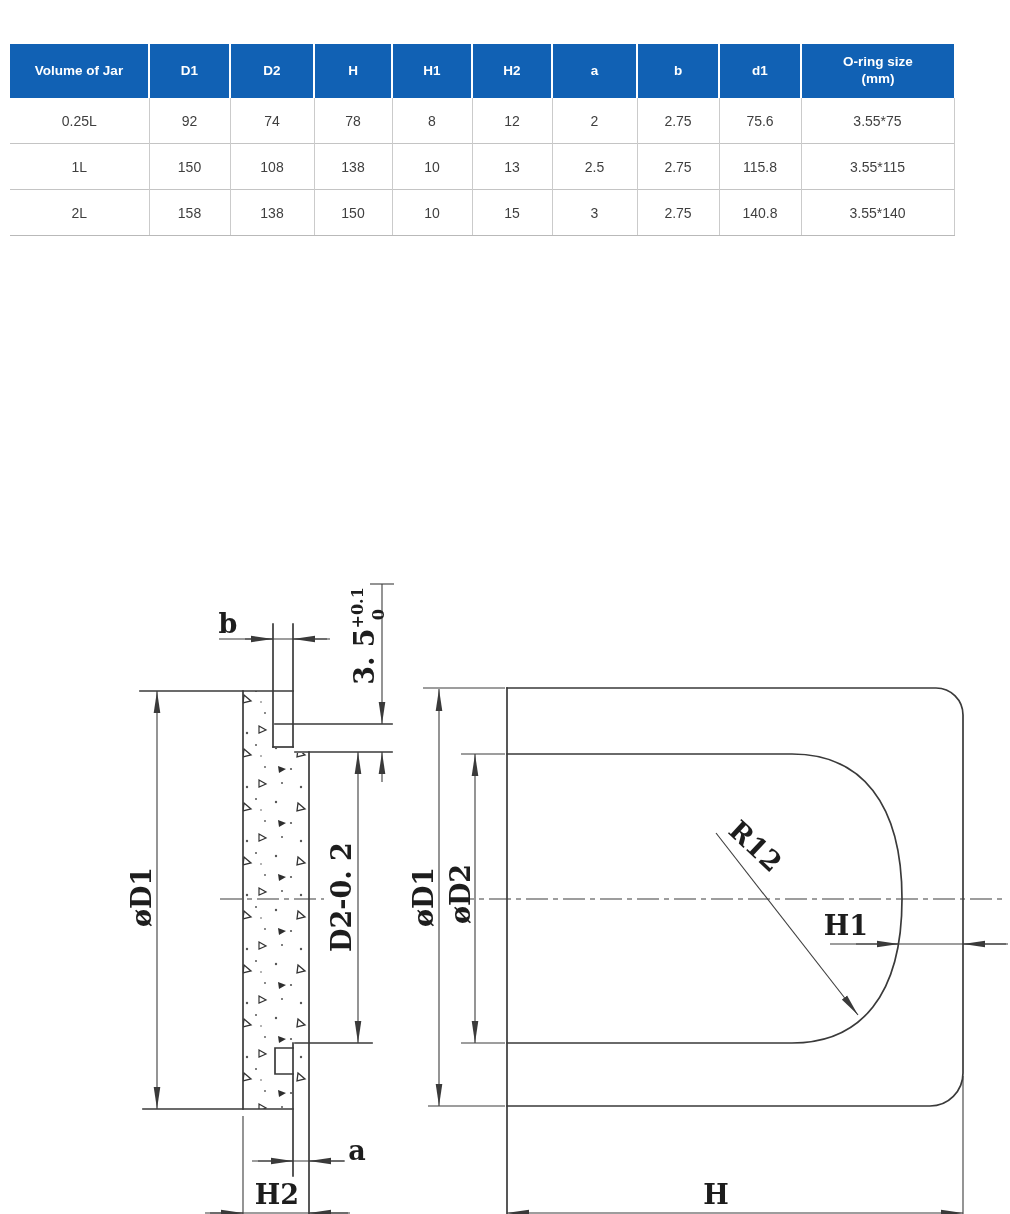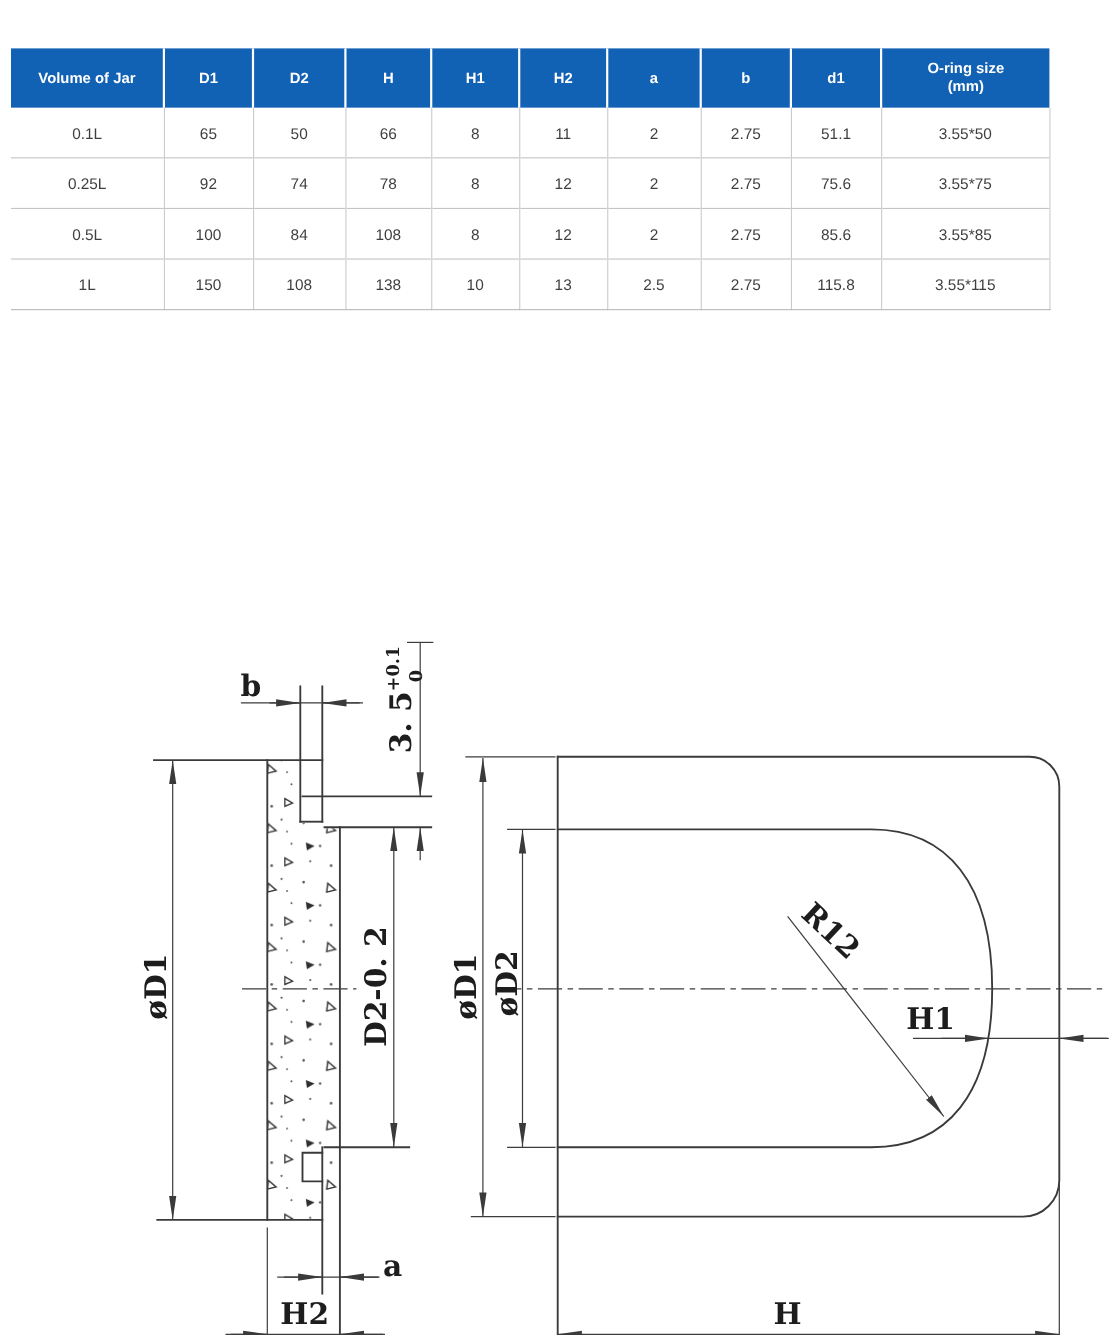--- a/index.html
+++ b/index.html
@@ -52,66 +52,54 @@
           <th>H1</th>
           <th>H2</th>
           <th>a</th>
           <th>b</th>
           <th>d1</th>
           <th>O-ring size<br>(mm)</th>
         </tr>
       </thead>
     <tbody>
         <tr>
-          <td>0.1L</td>
-          <td>65</td>
-          <td>50</td>
-          <td>66</td>
-          <td>8</td>
-          <td>11</td>
-          <td>2</td>
-          <td>2.75</td>
-          <td>51.1</td>
-          <td>3.55*50</td>
-        </tr>
-        <tr>
           <td>0.25L</td>
           <td>92</td>
           <td>74</td>
           <td>78</td>
           <td>8</td>
           <td>12</td>
           <td>2</td>
           <td>2.75</td>
           <td>75.6</td>
           <td>3.55*75</td>
         </tr>
         <tr>
-          <td>0.5L</td>
-          <td>100</td>
-          <td>84</td>
-          <td>108</td>
-          <td>8</td>
-          <td>12</td>
-          <td>2</td>
-          <td>2.75</td>
-          <td>85.6</td>
-          <td>3.55*85</td>
-        </tr>
-        <tr>
           <td>1L</td>
           <td>150</td>
           <td>108</td>
           <td>138</td>
           <td>10</td>
           <td>13</td>
           <td>2.5</td>
           <td>2.75</td>
           <td>115.8</td>
           <td>3.55*115</td>
+        </tr>
+        <tr>
+          <td>2L</td>
+          <td>158</td>
+          <td>138</td>
+          <td>150</td>
+          <td>10</td>
+          <td>15</td>
+          <td>3</td>
+          <td>2.75</td>
+          <td>140.8</td>
+          <td>3.55*140</td>
         </tr>
       </tbody>
   </table>
 
   <svg id="drawing" viewBox="0 0 1010 1214">
     <defs>
       <marker id="arr" markerWidth="23" markerHeight="8" refX="22" refY="4" orient="auto-start-reverse" markerUnits="userSpaceOnUse">
         <path d="M0,0.7 L22,4 L0,7.3 Z" fill="#3a3a3a"></path>
       </marker>
       <pattern id="st" width="54" height="54" patternUnits="userSpaceOnUse">

